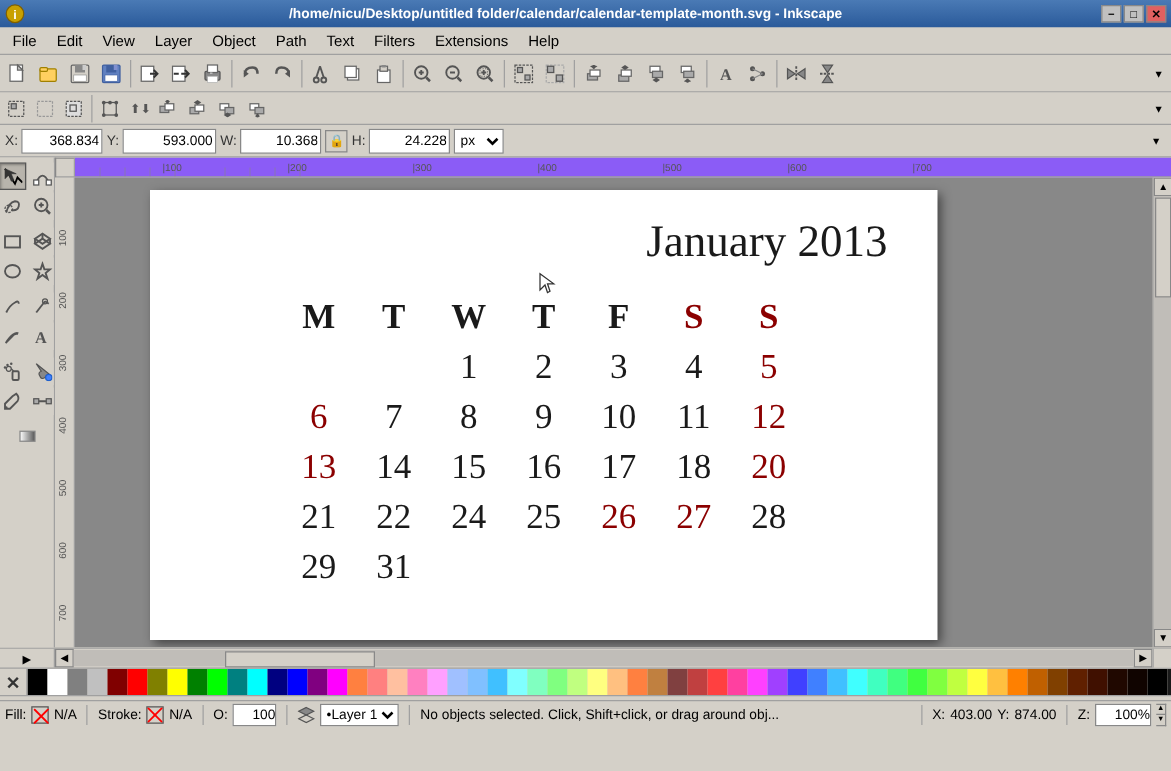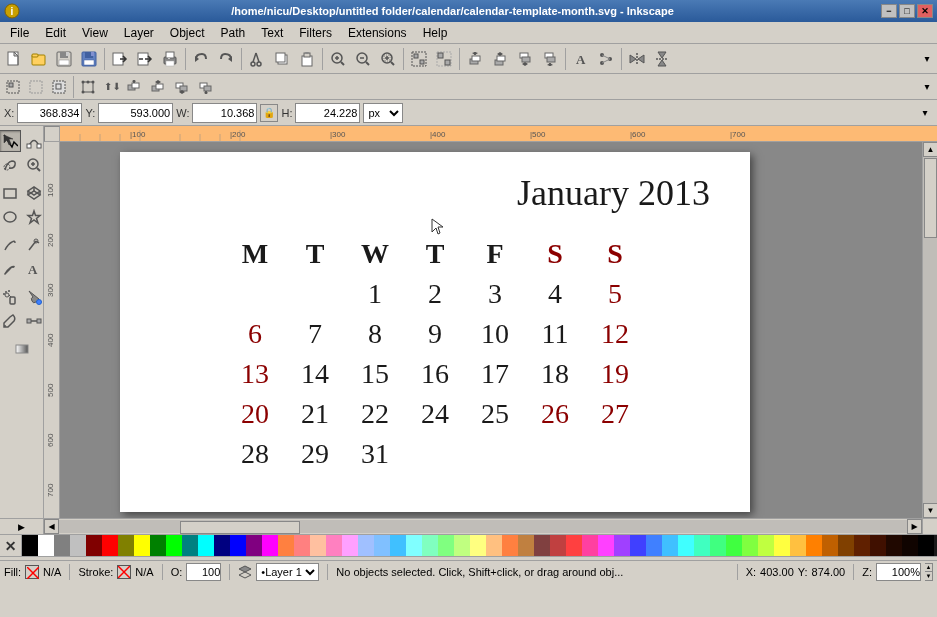--- a/index.html
+++ b/index.html
@@ -715,21 +715,21 @@
             <rect x="2" y="4" width="12" height="8" fill="url(#tg)" stroke="#888" stroke-width="1"></rect>
           </svg>
       </div>
     </div>
   </div>
 
   <div id="canvas-area" style="flex:1;display:flex;flex-direction:column;position:relative;overflow:hidden;">
 
     <div id="page-icon" style="position:absolute;top:0;left:0;width:16px;height:16px;z-index:10;background:#d4d0c8;border-right:1px solid #a0a0a0;border-bottom:1px solid #a0a0a0;"></div>
 
-    <div id="ruler-h" style="margin-left:16px;height:16px;background:#fdba74;border-bottom:1px solid #a0a0a0;position:relative;overflow:hidden;">
+    <div id="ruler-h" style="margin-left:16px;height:16px;background:#8b5cf6;border-bottom:1px solid #a0a0a0;position:relative;overflow:hidden;">
       <svg width="900" height="16" style="position:absolute;top:0;left:0;">
 
         <text x="70" y="11" font-size="8" fill="#555">|100</text>
         <text x="170" y="11" font-size="8" fill="#555">|200</text>
         <text x="270" y="11" font-size="8" fill="#555">|300</text>
         <text x="370" y="11" font-size="8" fill="#555">|400</text>
         <text x="470" y="11" font-size="8" fill="#555">|500</text>
         <text x="570" y="11" font-size="8" fill="#555">|600</text>
         <text x="670" y="11" font-size="8" fill="#555">|700</text>
 
@@ -790,21 +790,20 @@
               <div class="cal-day">10</div>
               <div class="cal-day">11</div>
               <div class="cal-day weekend">12</div>
               <div class="cal-day weekend">13</div>
 
               <div class="cal-day">14</div>
               <div class="cal-day">15</div>
               <div class="cal-day">16</div>
               <div class="cal-day">17</div>
               <div class="cal-day">18</div>
-              <div class="cal-day weekend">19</div>
               <div class="cal-day weekend">20</div>
 
               <div class="cal-day">21</div>
               <div class="cal-day">22</div>
               <div class="cal-day">24</div>
               <div class="cal-day">25</div>
               <div class="cal-day weekend">26</div>
               <div class="cal-day weekend">27</div>
 
               <div class="cal-day">28</div>

